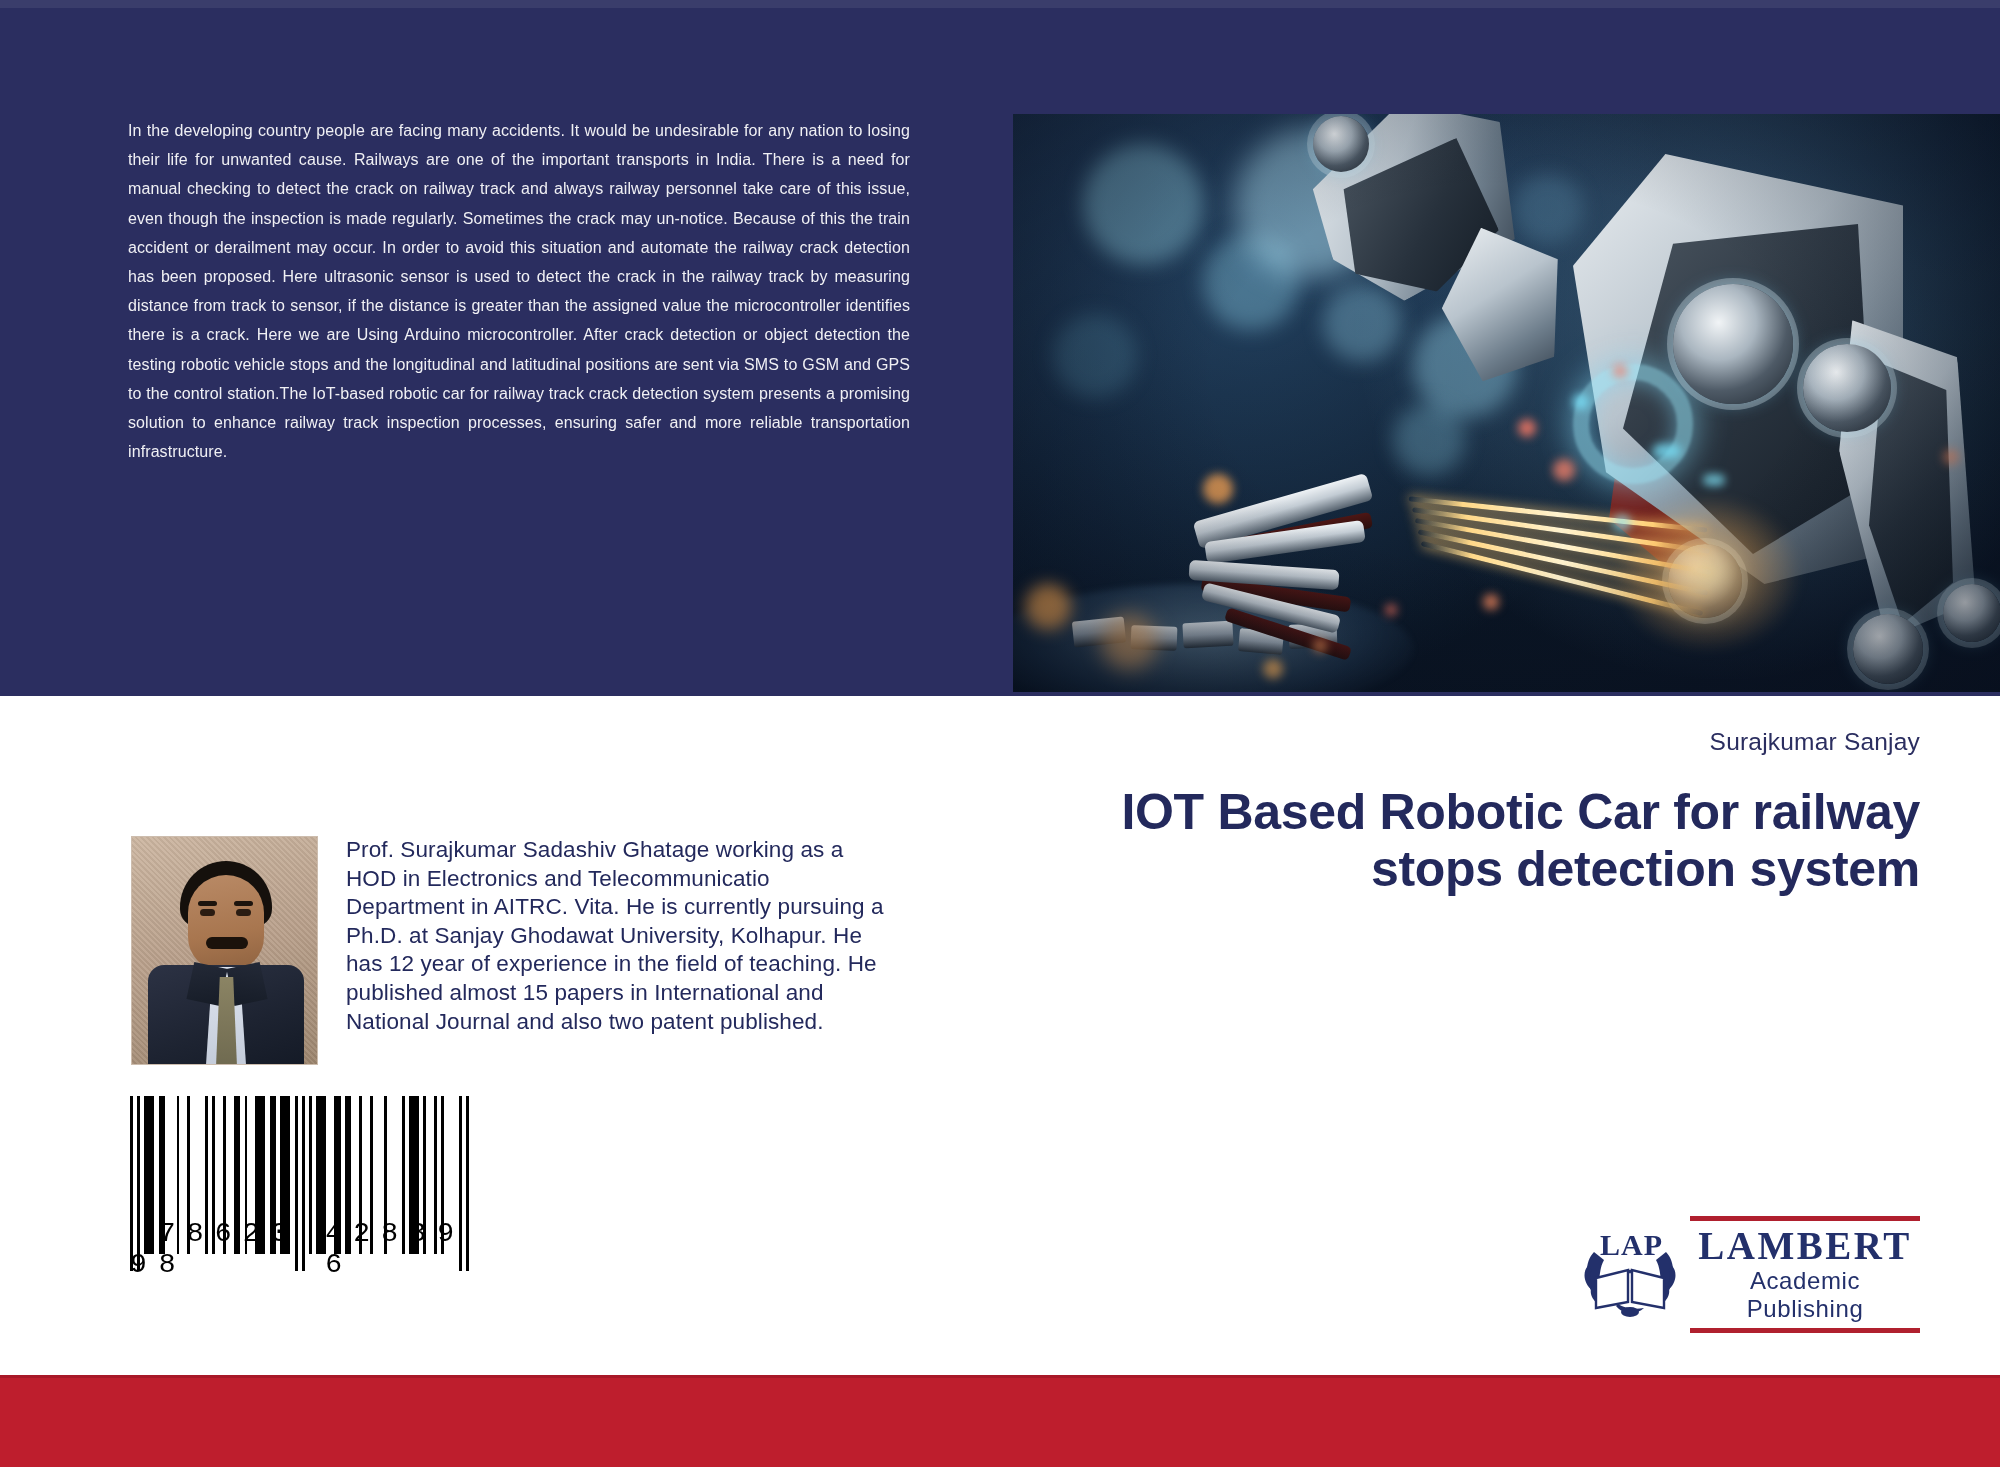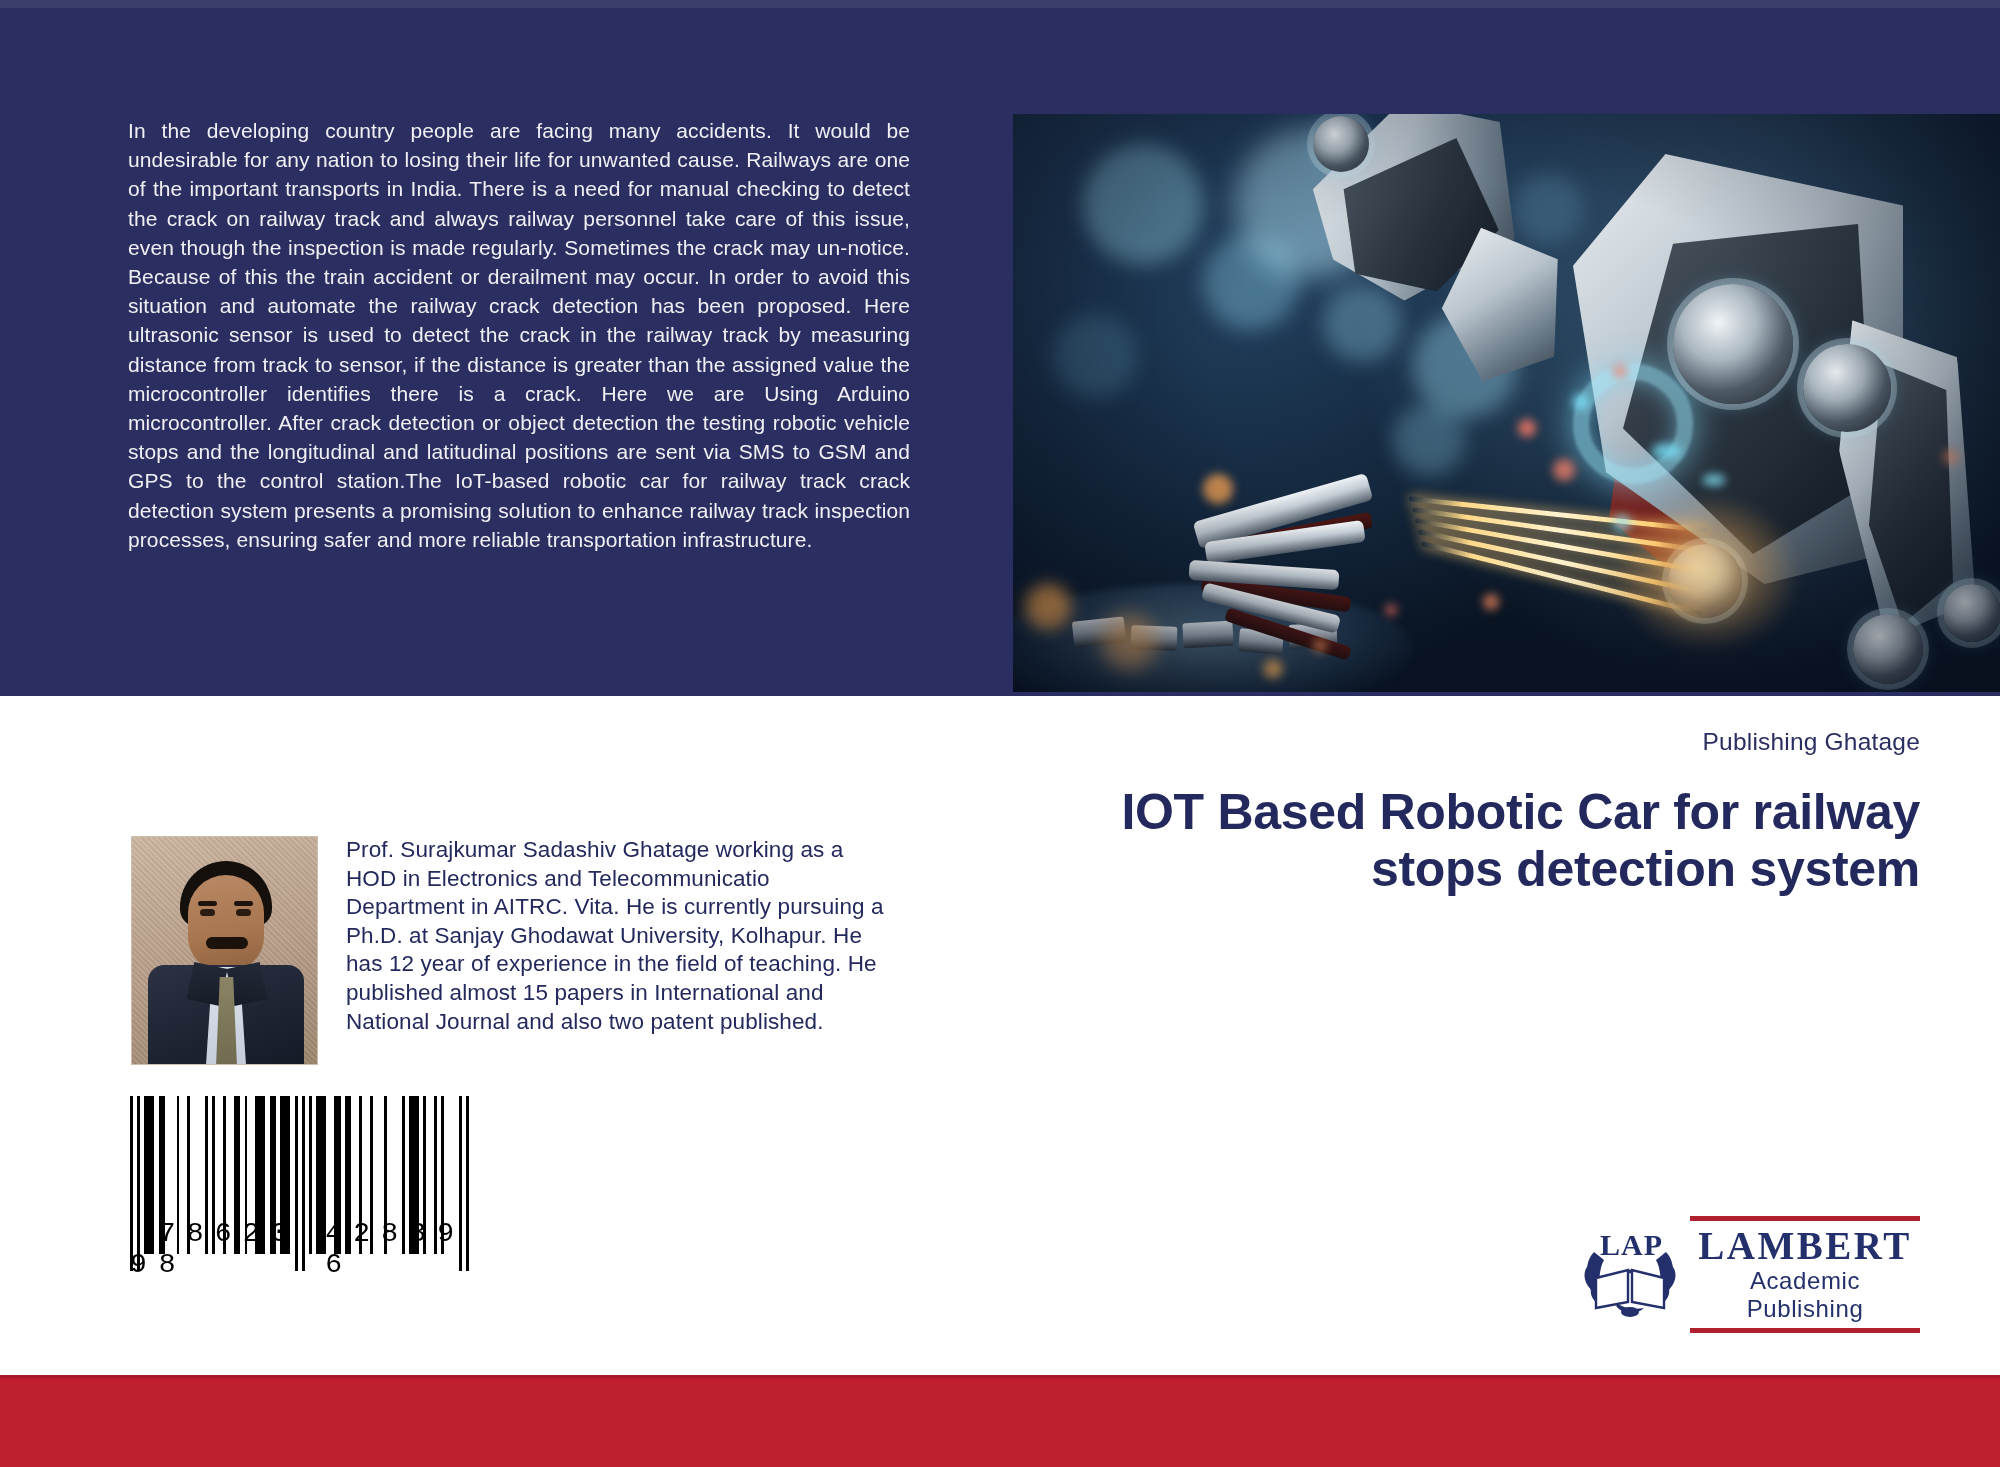--- a/index.html
+++ b/index.html
@@ -38,21 +38,21 @@
     background: #3a3d6b;
   }
 
   
   .blurb {
     position: absolute;
     left: 128px;
     top: 116px;
     width: 782px;
     color: #f0f0f4;
-    font-size: 21px;
+    font-size: 16px;
     line-height: 29.2px;
     text-align: justify;
     text-justify: inter-word;
     letter-spacing: .1px;
   }
 
   
   .cover-art {
     position: absolute;
     left: 1013px;
@@ -508,21 +508,21 @@
     <div class="spot sp6"></div>
     <div class="spot sp7"></div>
     <div class="spot sp8"></div>
     <div class="spot sp9"></div>
     <div class="spot sp10"></div>
     <div class="spot sp11"></div>
 
     <div class="art-vignette"></div>
   </div>
 
-  <div class="author-line">Publishing Ghatage</div>
+  <div class="author-line">Surajkumar Sanjay</div>
 
   <div class="book-title">IOT Based Robotic Car for railway stops detection system</div>
 
 
   <div class="author-photo">
     <div class="ph-bg"></div>
     <div class="ph-hair"></div>
     <div class="ph-face"></div>
     <div class="ph-brL"></div>
     <div class="ph-brR"></div>

